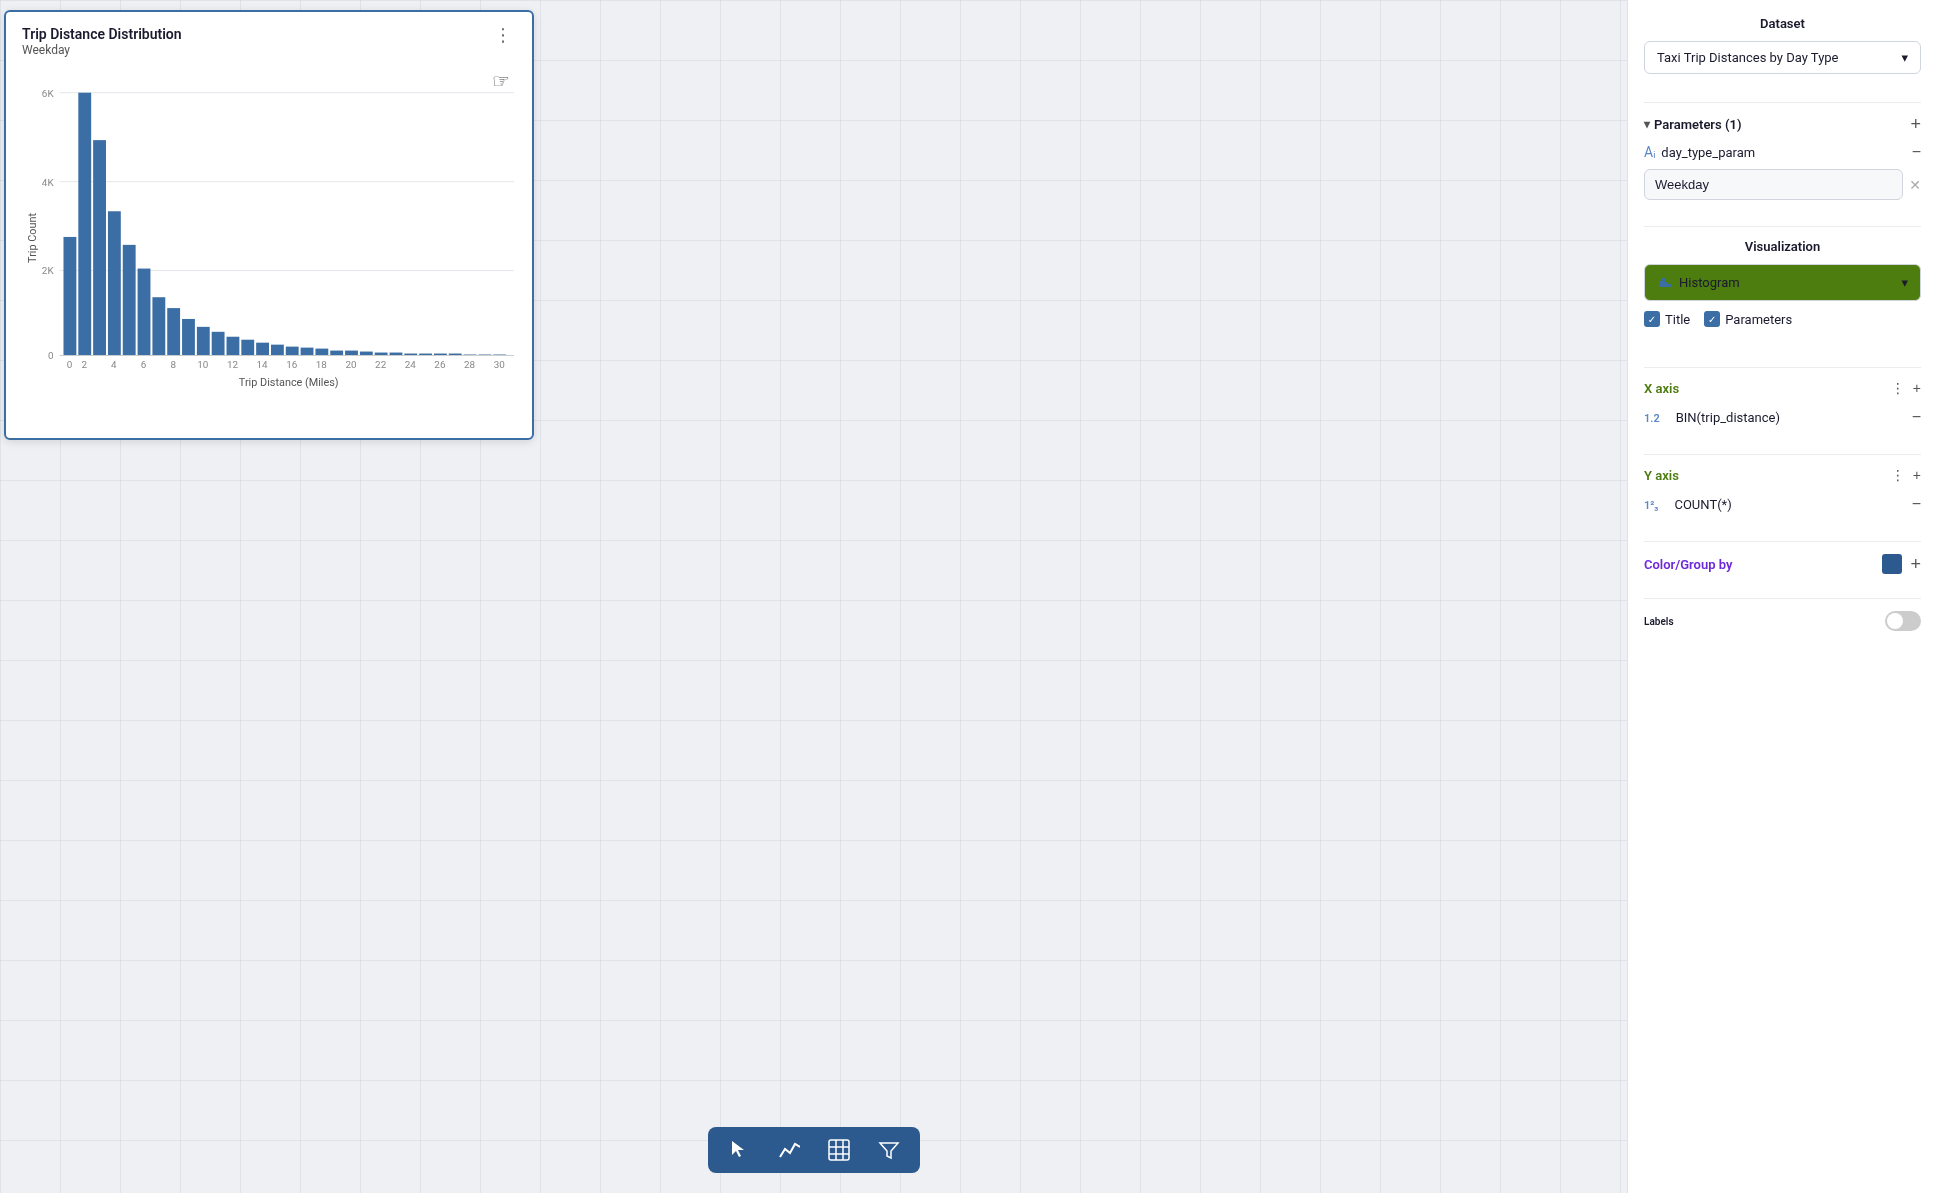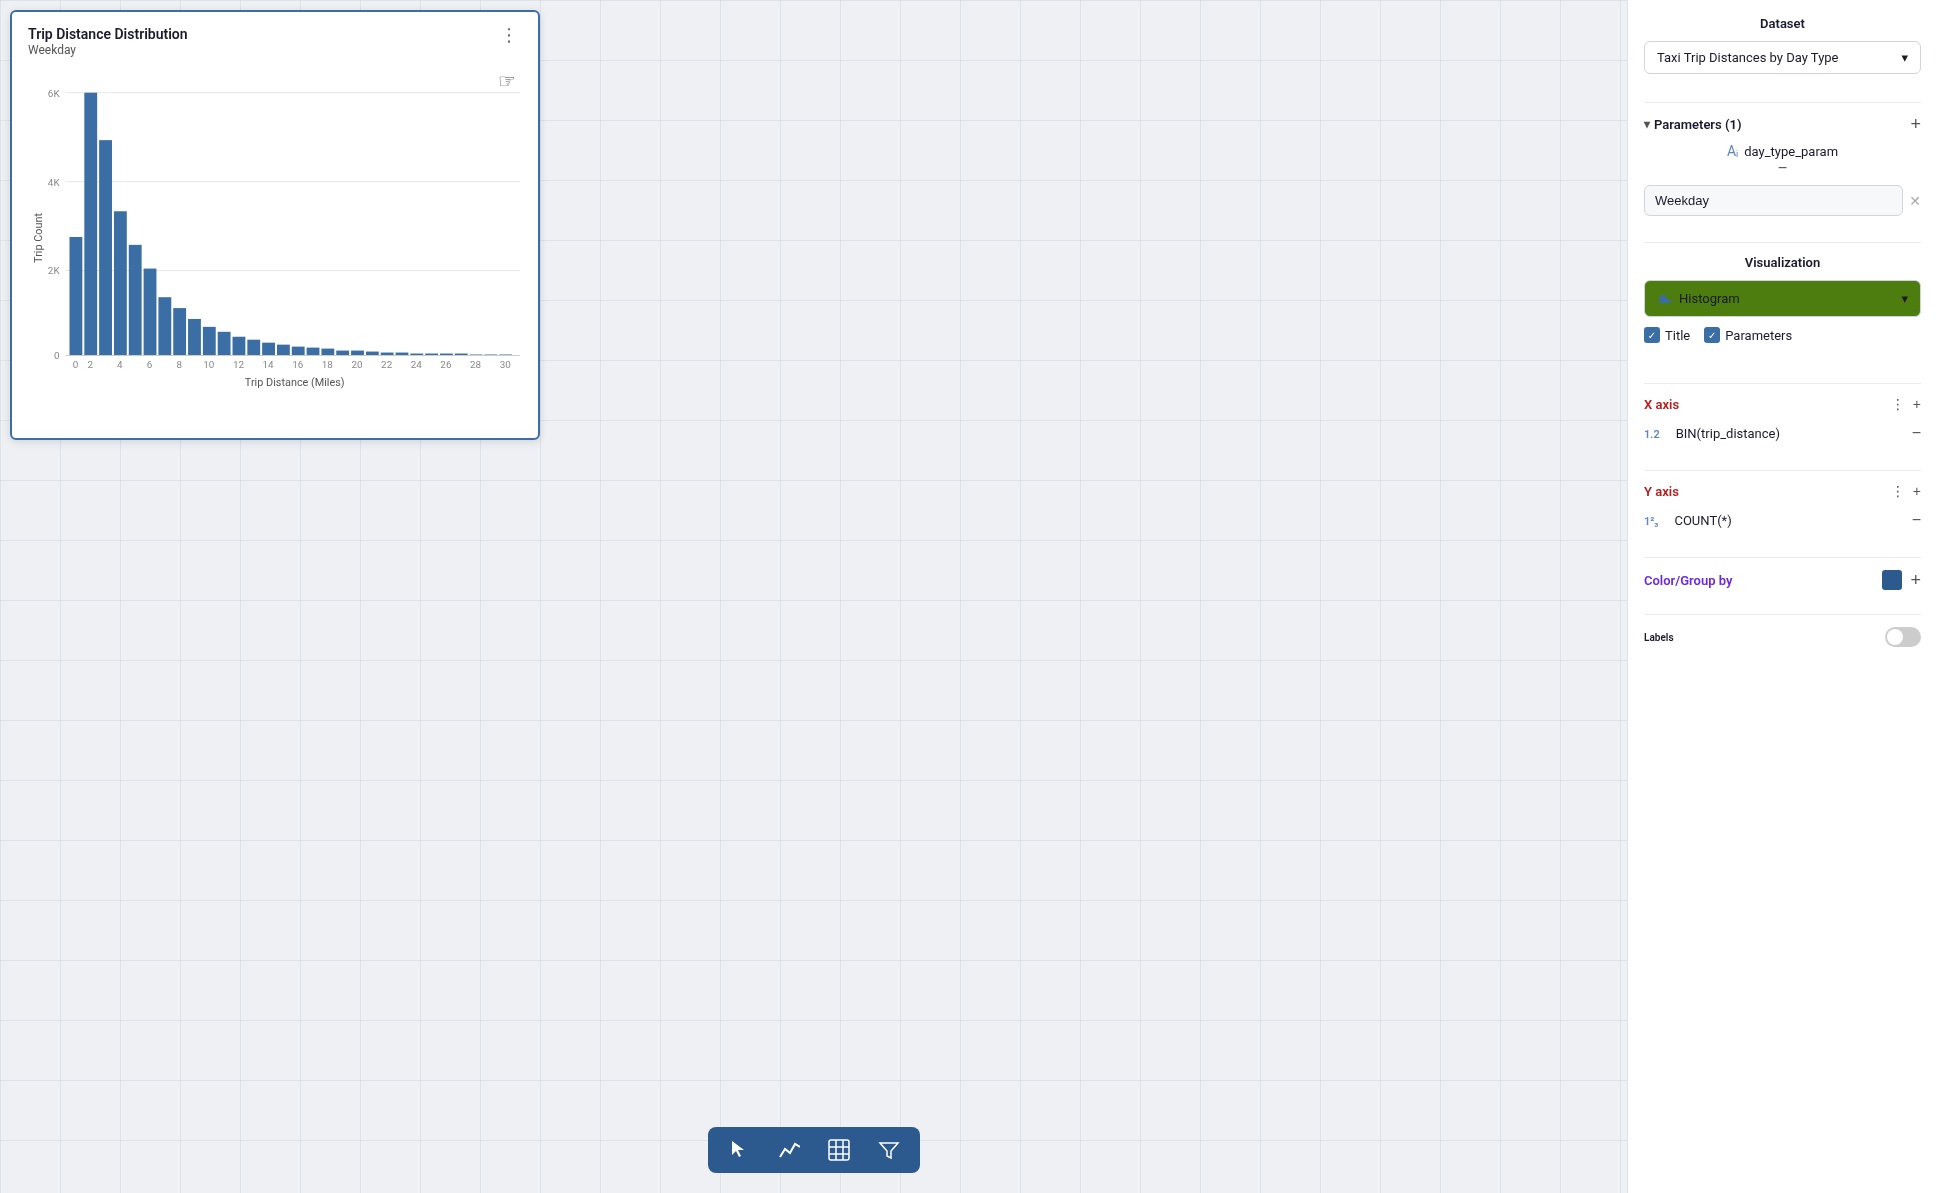--- a/index.html
+++ b/index.html
@@ -20,21 +20,21 @@
       background-image:
         linear-gradient(rgba(200,205,215,0.4) 1px, transparent 1px),
         linear-gradient(90deg, rgba(200,205,215,0.4) 1px, transparent 1px);
       background-size: 60px 60px;
     }
 
     
     .chart-card {
       position: absolute;
       top: 10px;
-      left: 10px;
+      left: 4px;
       width: 530px;
       height: 430px;
       background: white;
       border-radius: 6px;
       border: 2px solid #3b6ea5;
       box-shadow: 0 2px 8px rgba(0,0,0,0.12);
       padding: 14px 16px 10px 16px;
     }
 
     .chart-card-header {
@@ -183,21 +183,20 @@
       color: #555;
       font-size: 18px;
       line-height: 1;
     }
 
     .param-row {
       display: flex;
       justify-content: space-between;
       align-items: center;
       margin-bottom: 8px;
-      flex-direction: column;
     }
 
     .param-name {
       display: flex;
       align-items: center;
       gap: 6px;
       font-size: 13px;
       color: #1a1a2e;
     }
 
@@ -299,21 +298,21 @@
     .axis-header {
       display: flex;
       justify-content: space-between;
       align-items: center;
       margin-bottom: 8px;
     }
 
     .axis-title {
       font-size: 13px;
       font-weight: 600;
-      color: #b91c1c;
+      color: #4d7c0f;
     }
 
     .axis-actions {
       display: flex;
       gap: 8px;
     }
 
     .axis-action-btn {
       background: none;
       border: none;

